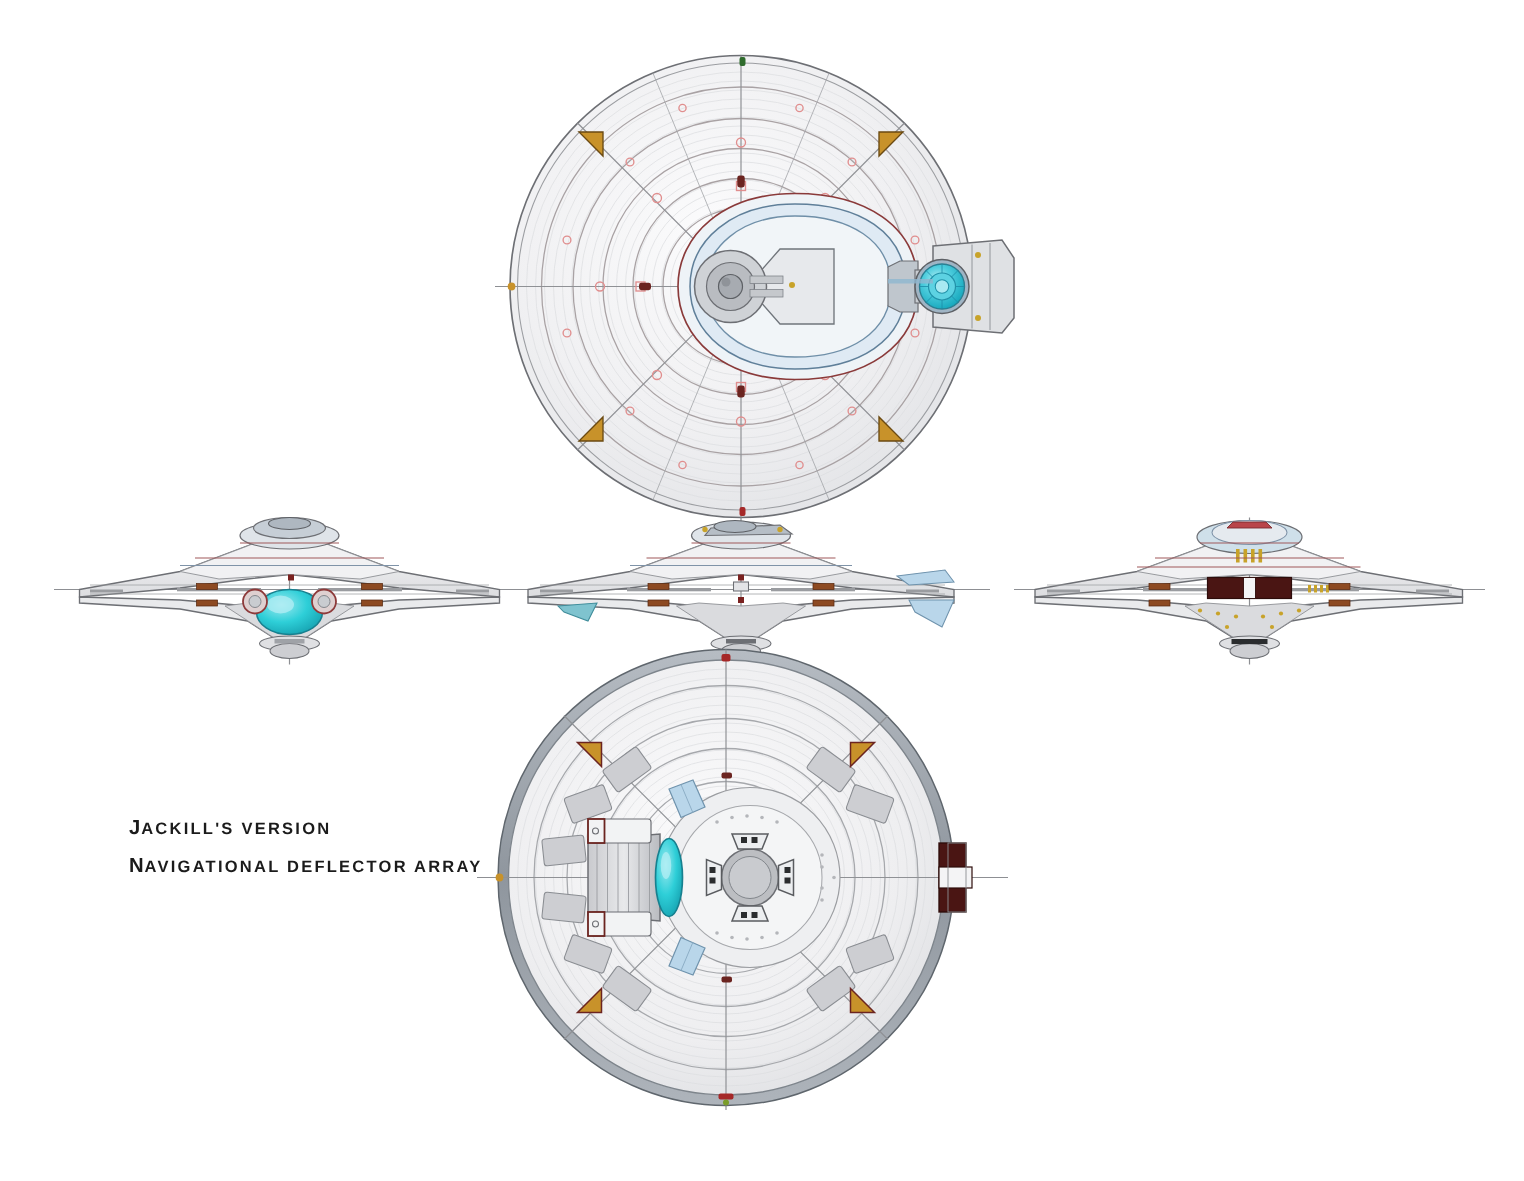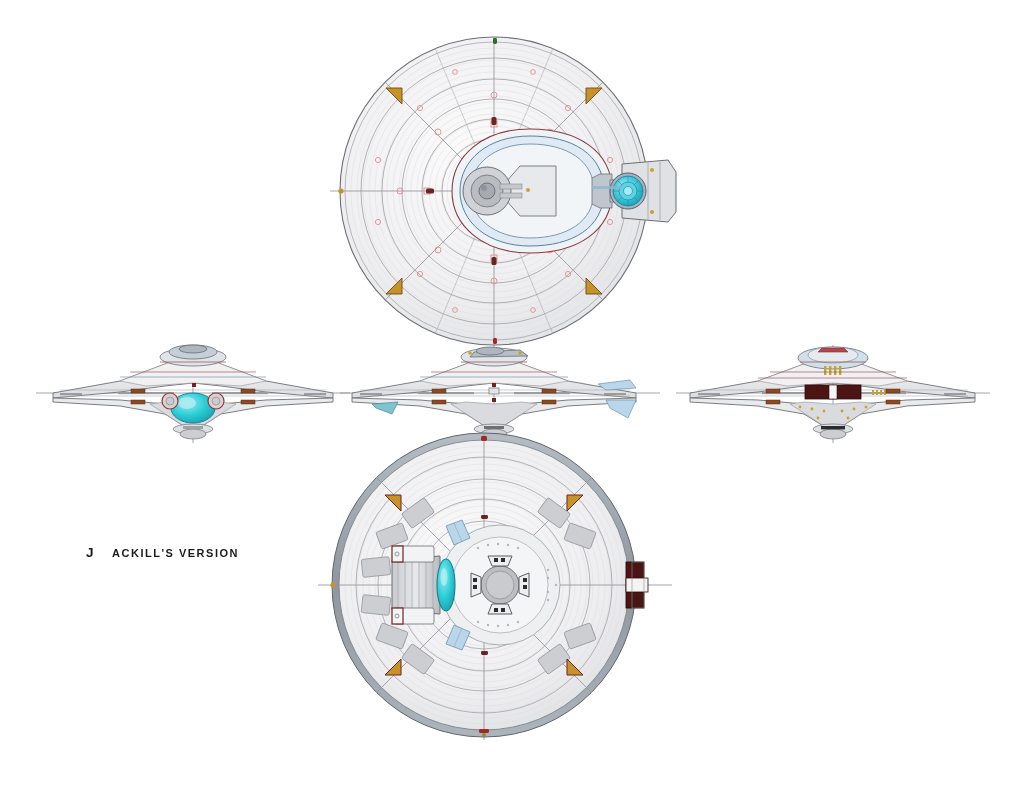--- a/index.html
+++ b/index.html
@@ -3,21 +3,21 @@
 <meta charset="utf-8">
 <style>
   html,body{margin:0;padding:0;background:#ffffff;}
   body{width:1016px;height:787px;overflow:hidden;
        font-family:"Liberation Sans",sans-serif;}
   #stage{position:relative;width:1016px;height:787px;background:#ffffff;}
   svg#art{position:absolute;left:0;top:0;width:1016px;height:787px;display:block;}
   .cap{position:absolute;color:#1b1b1b;white-space:nowrap;
        font-family:"Liberation Sans",sans-serif;font-weight:600;}
   .cap .lead{font-size:13.5px;letter-spacing:.6px;}
-  .cap .rest{font-size:11px;letter-spacing:1.5px;padding-left:18px;}
+  .cap .rest{font-size:11px;letter-spacing:1.5px;}
   #cap1{left:86px;top:543px;}
   #cap2{left:86px;top:568px;}
 </style>
 </head>
 <body>
 
 <div id="stage">
 
   <svg id="art" viewBox="0 0 1016 787">
     <defs>
@@ -529,14 +529,17 @@
         <rect x="626" y="562" width="18" height="46" fill="#4a1513" stroke="#2d0c0a" stroke-width="0.9"></rect>
         <rect x="626" y="578" width="22" height="14" fill="#f4f4f5" stroke="#2d0c0a" stroke-width="0.8"></rect>
         <rect x="632" y="562" width="12" height="46" fill="none" stroke="#8d8f93" stroke-width="0.6"></rect>
       </g>
     </g>
   </svg>
 
   <div class="cap" id="cap1">
     <span class="lead">J</span><span class="rest">ACKILL'S VERSION</span>
   </div>
+  <div class="cap" id="cap2">
+    <span class="lead">N</span><span class="rest">AVIGATIONAL DEFLECTOR ARRAY</span>
+  </div>
 
 </div>
 
 </body></html>

